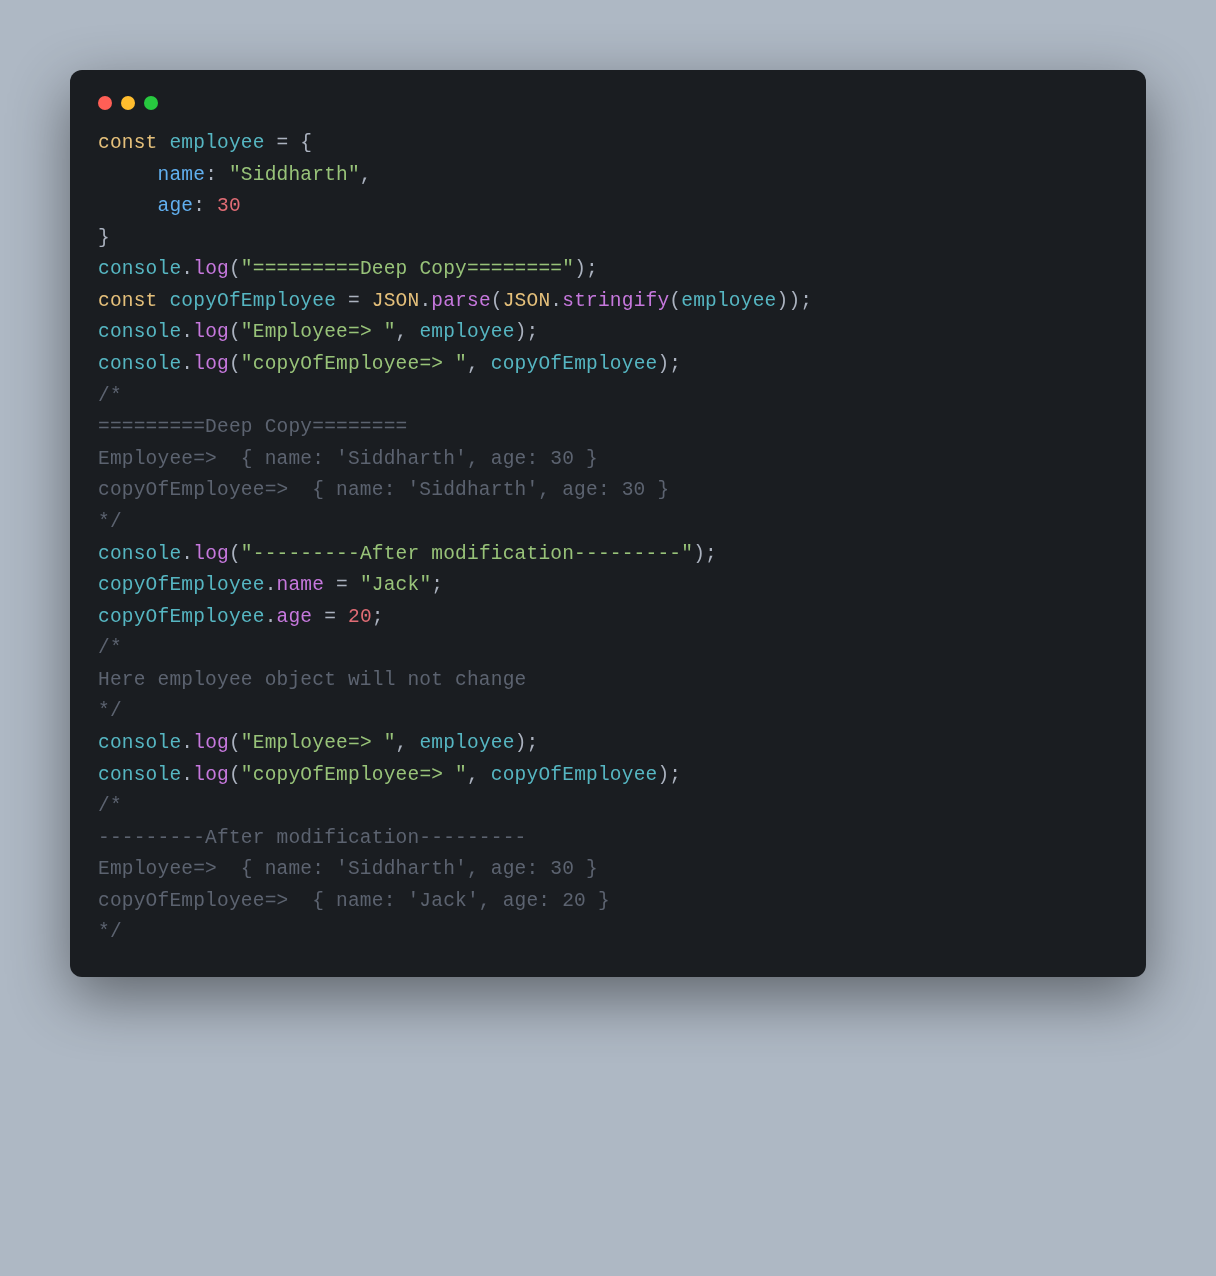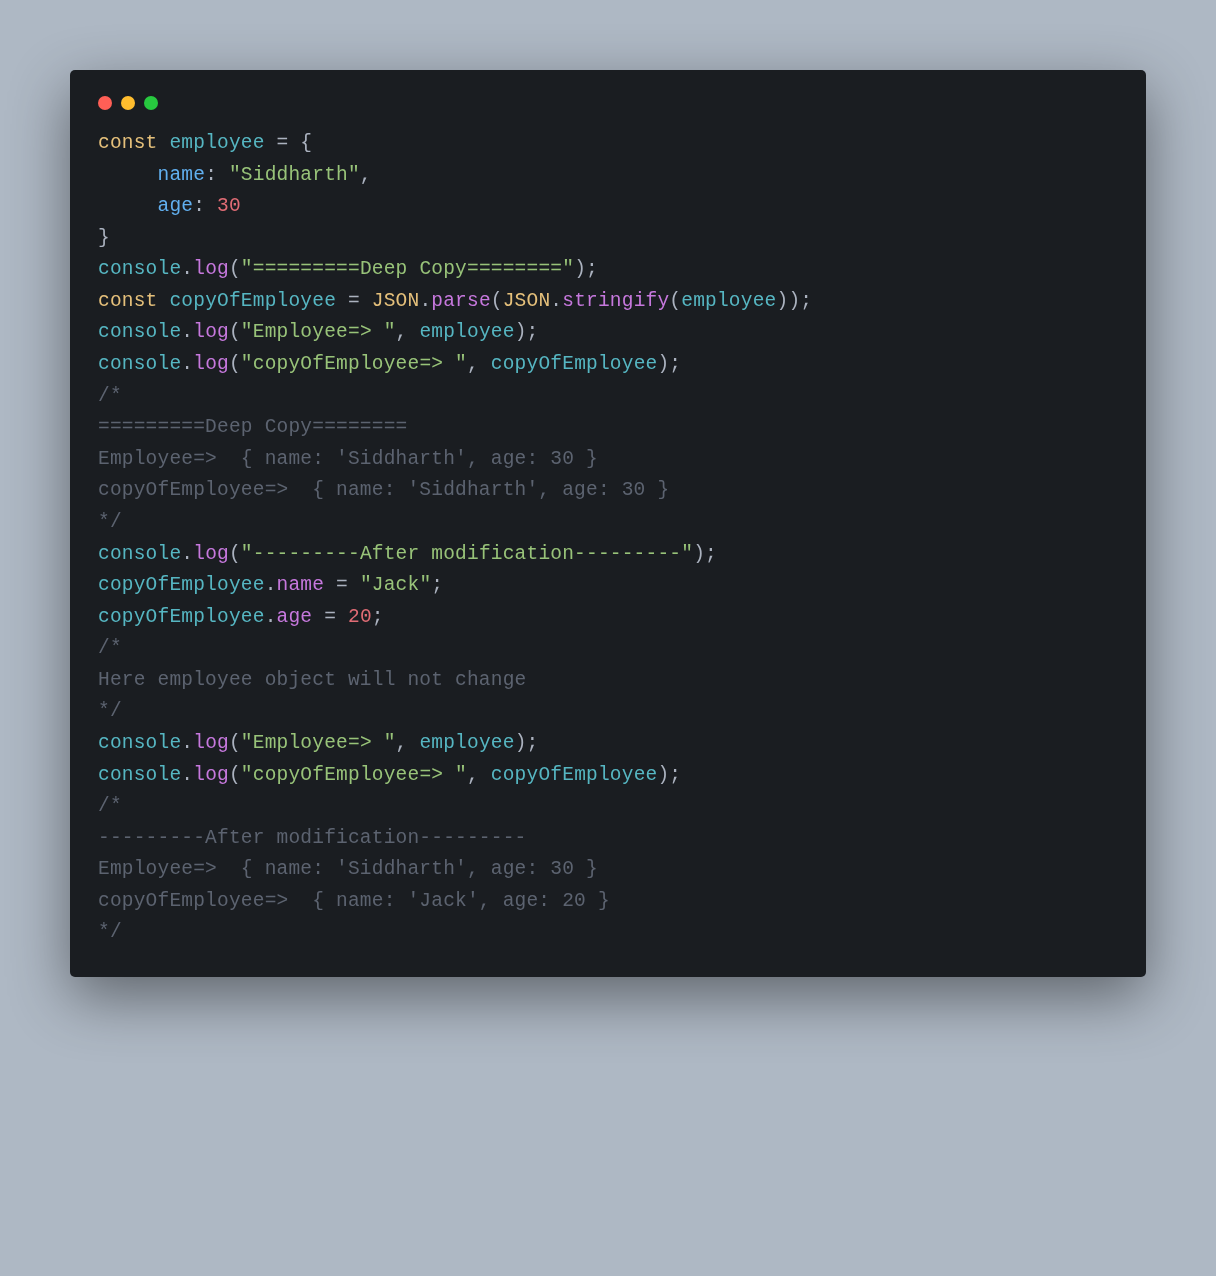--- a/index.html
+++ b/index.html
@@ -4,21 +4,21 @@
   <style>
     * { margin: 0; padding: 0; box-sizing: border-box; }
     body {
       background: #aeb8c4;
       font-family: 'SF Mono', 'Monaco', 'Menlo', 'Consolas', 'Courier New', monospace;
       padding: 70px;
       min-height: 1276px;
     }
     .window {
       background: #1a1d21;
-      border-radius: 5px;
+      border-radius: 12px;
       box-shadow: 0 20px 60px rgba(0,0,0,0.45);
       padding: 20px 28px 28px 28px;
       width: 100%;
     }
     .titlebar {
       display: flex;
       gap: 9px;
       padding: 6px 0 18px 0;
     }
     .dot {

